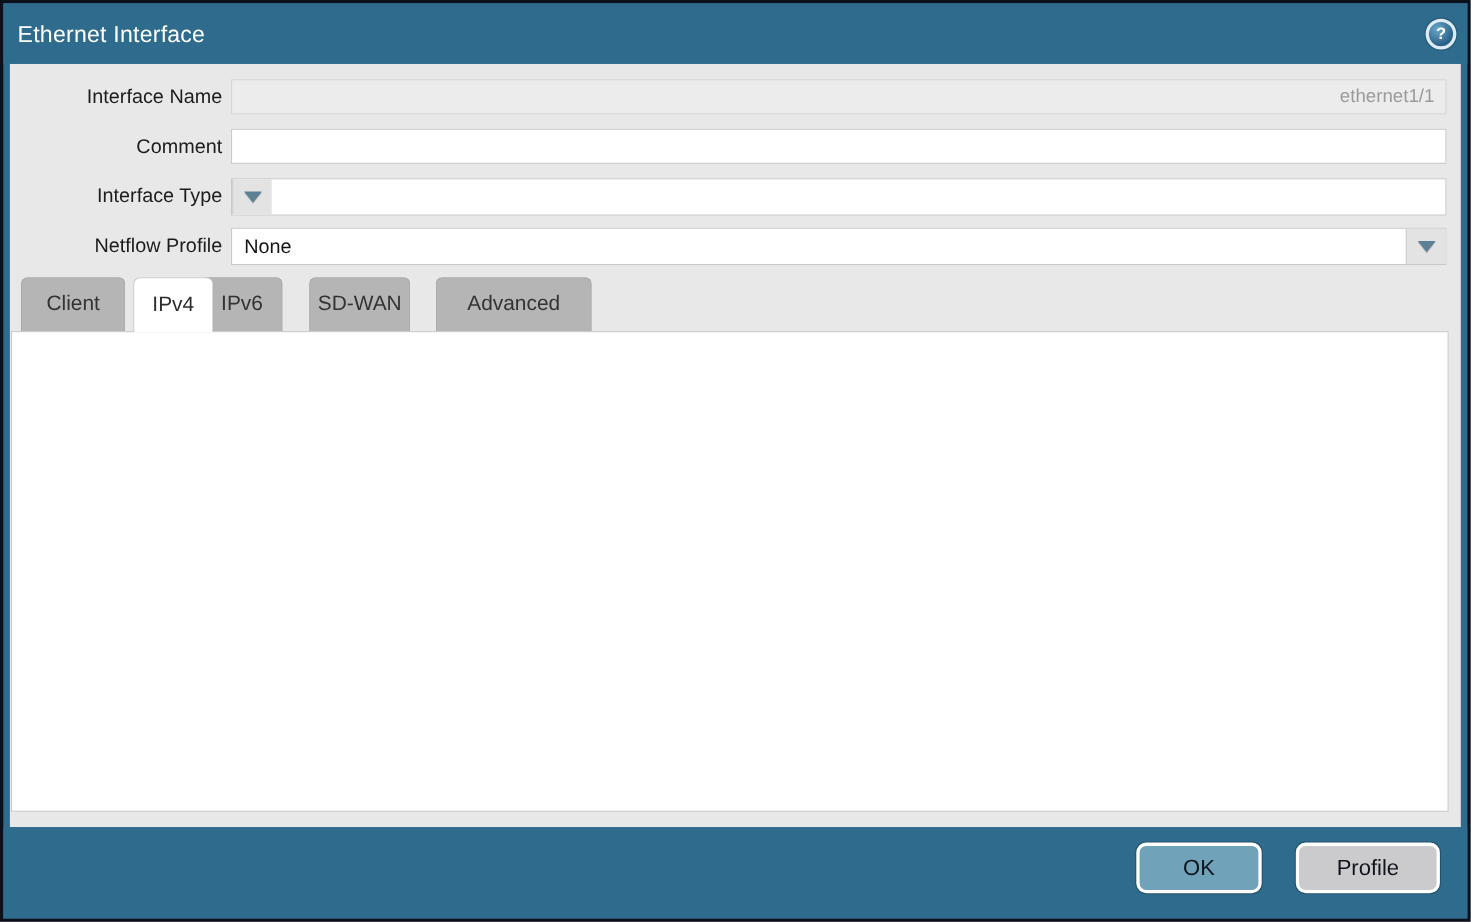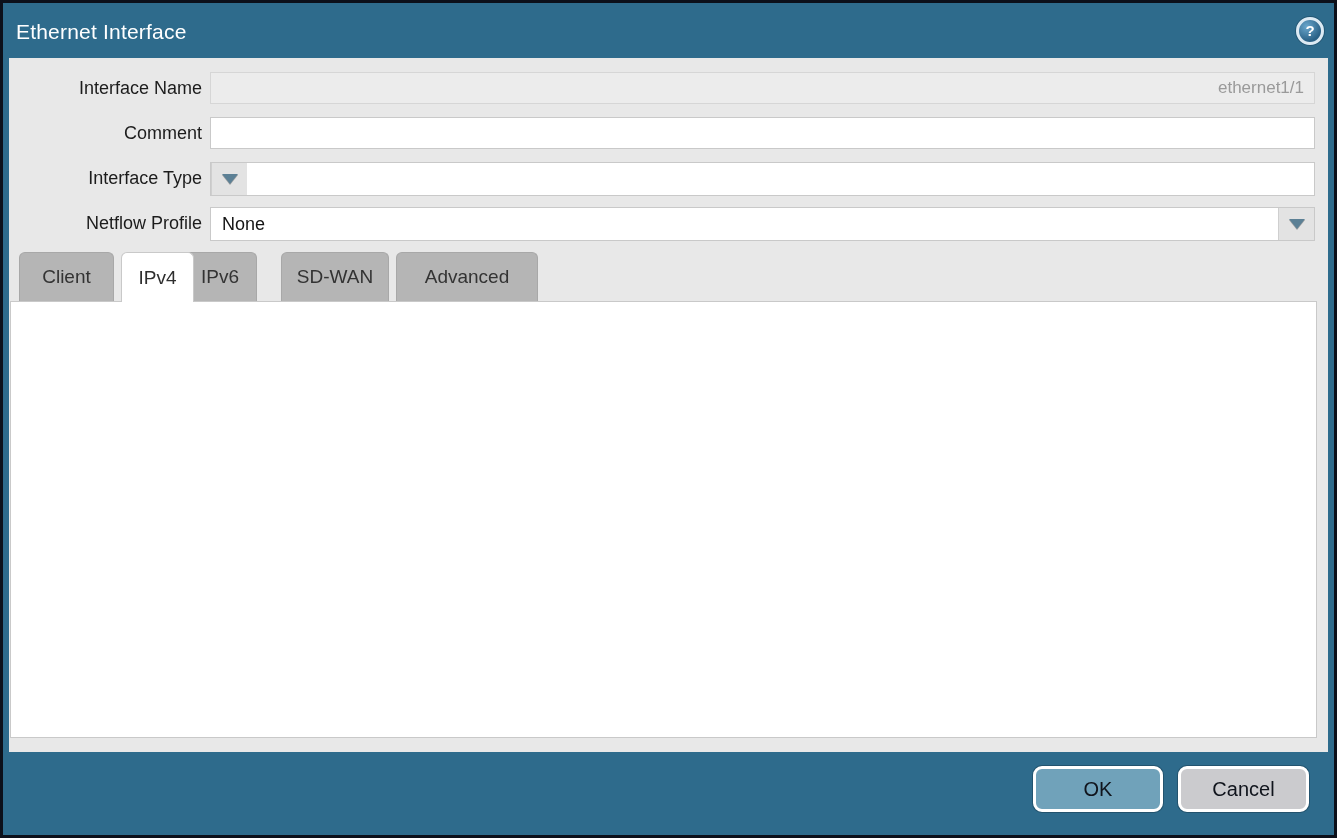--- a/index.html
+++ b/index.html
@@ -117,21 +117,21 @@
 
   
   .hint-text { left:33px; top:704px; font-size:17px; color:#777777; }
 
   
   .footer-btn {
     top:766px; height:46px; border-radius:9px; border:3px solid #ffffff;
     font-family:inherit; font-size:20px; color:#10141c; cursor:pointer;
     box-shadow:0 0 0 1px rgba(15,40,55,.35);
   }
-  .ok-btn { left:1033px; width:130px; background:#70a2ba; }
+  .ok-btn { left:1033px; width:114px; background:#70a2ba; }
   .cancel-btn { left:1178px; width:131px; background:#cbcbce; }
 </style>
 </head>
 <body>
 
 <div class="abs teal-frame"></div>
 <div class="abs content-area"></div>
 <div class="abs titlebar"></div>
 <div class="abs title-text">Ethernet Interface</div>
 <div class="abs help-icon">?</div>
@@ -154,21 +154,21 @@
 <div class="abs dropdown" style="top:207px;">
   <div class="dd-value">None</div>
   <div class="dd-btn">
     <div class="chevron"></div>
   </div>
 </div>
 
 <div class="abs tab" style="left:19px;width:95px;">Client</div>
 <div class="abs tab active" style="left:121px;width:73px;">IPv4</div>
 <div class="abs tab" style="left:183px;width:74px;">IPv6</div>
-<div class="abs tab" style="left:281px;width:108px;">SD-WAN</div>
+<div class="abs tab" style="left:281px;width:92px;">SD-WAN</div>
 <div class="abs tab" style="left:396px;width:142px;text-align:center;">Advanced</div>
 
 <div class="abs tab-panel"></div>
 
 <span class="abs checkbox cb-sdwan"></span>
 <div class="abs lbl-sdwan">Enable SD-WAN</div>
 
 <div class="abs type-label">Type</div>
 <div class="abs" style="left:228px;top:373px;display:flex;align-items:center;gap:10px;">
   <span class="radio selected">
@@ -223,13 +223,13 @@
         <path d="M11 18.5 L4 11.5 H7.8 V4 H14.2 V11.5 H18 Z" fill="#4e93ba"></path>
       </svg>
       <span class="tb-label">Move Down</span>
     </div>
   </div>
 </div>
 
 <div class="abs hint-text">IP address/netmask. Ex. 192.168.2.254/24</div>
 
 <button class="abs footer-btn ok-btn">OK</button>
-<button class="abs footer-btn cancel-btn">Cancel</button>
+<button class="abs footer-btn cancel-btn">Profile</button>
 
 </body></html>

